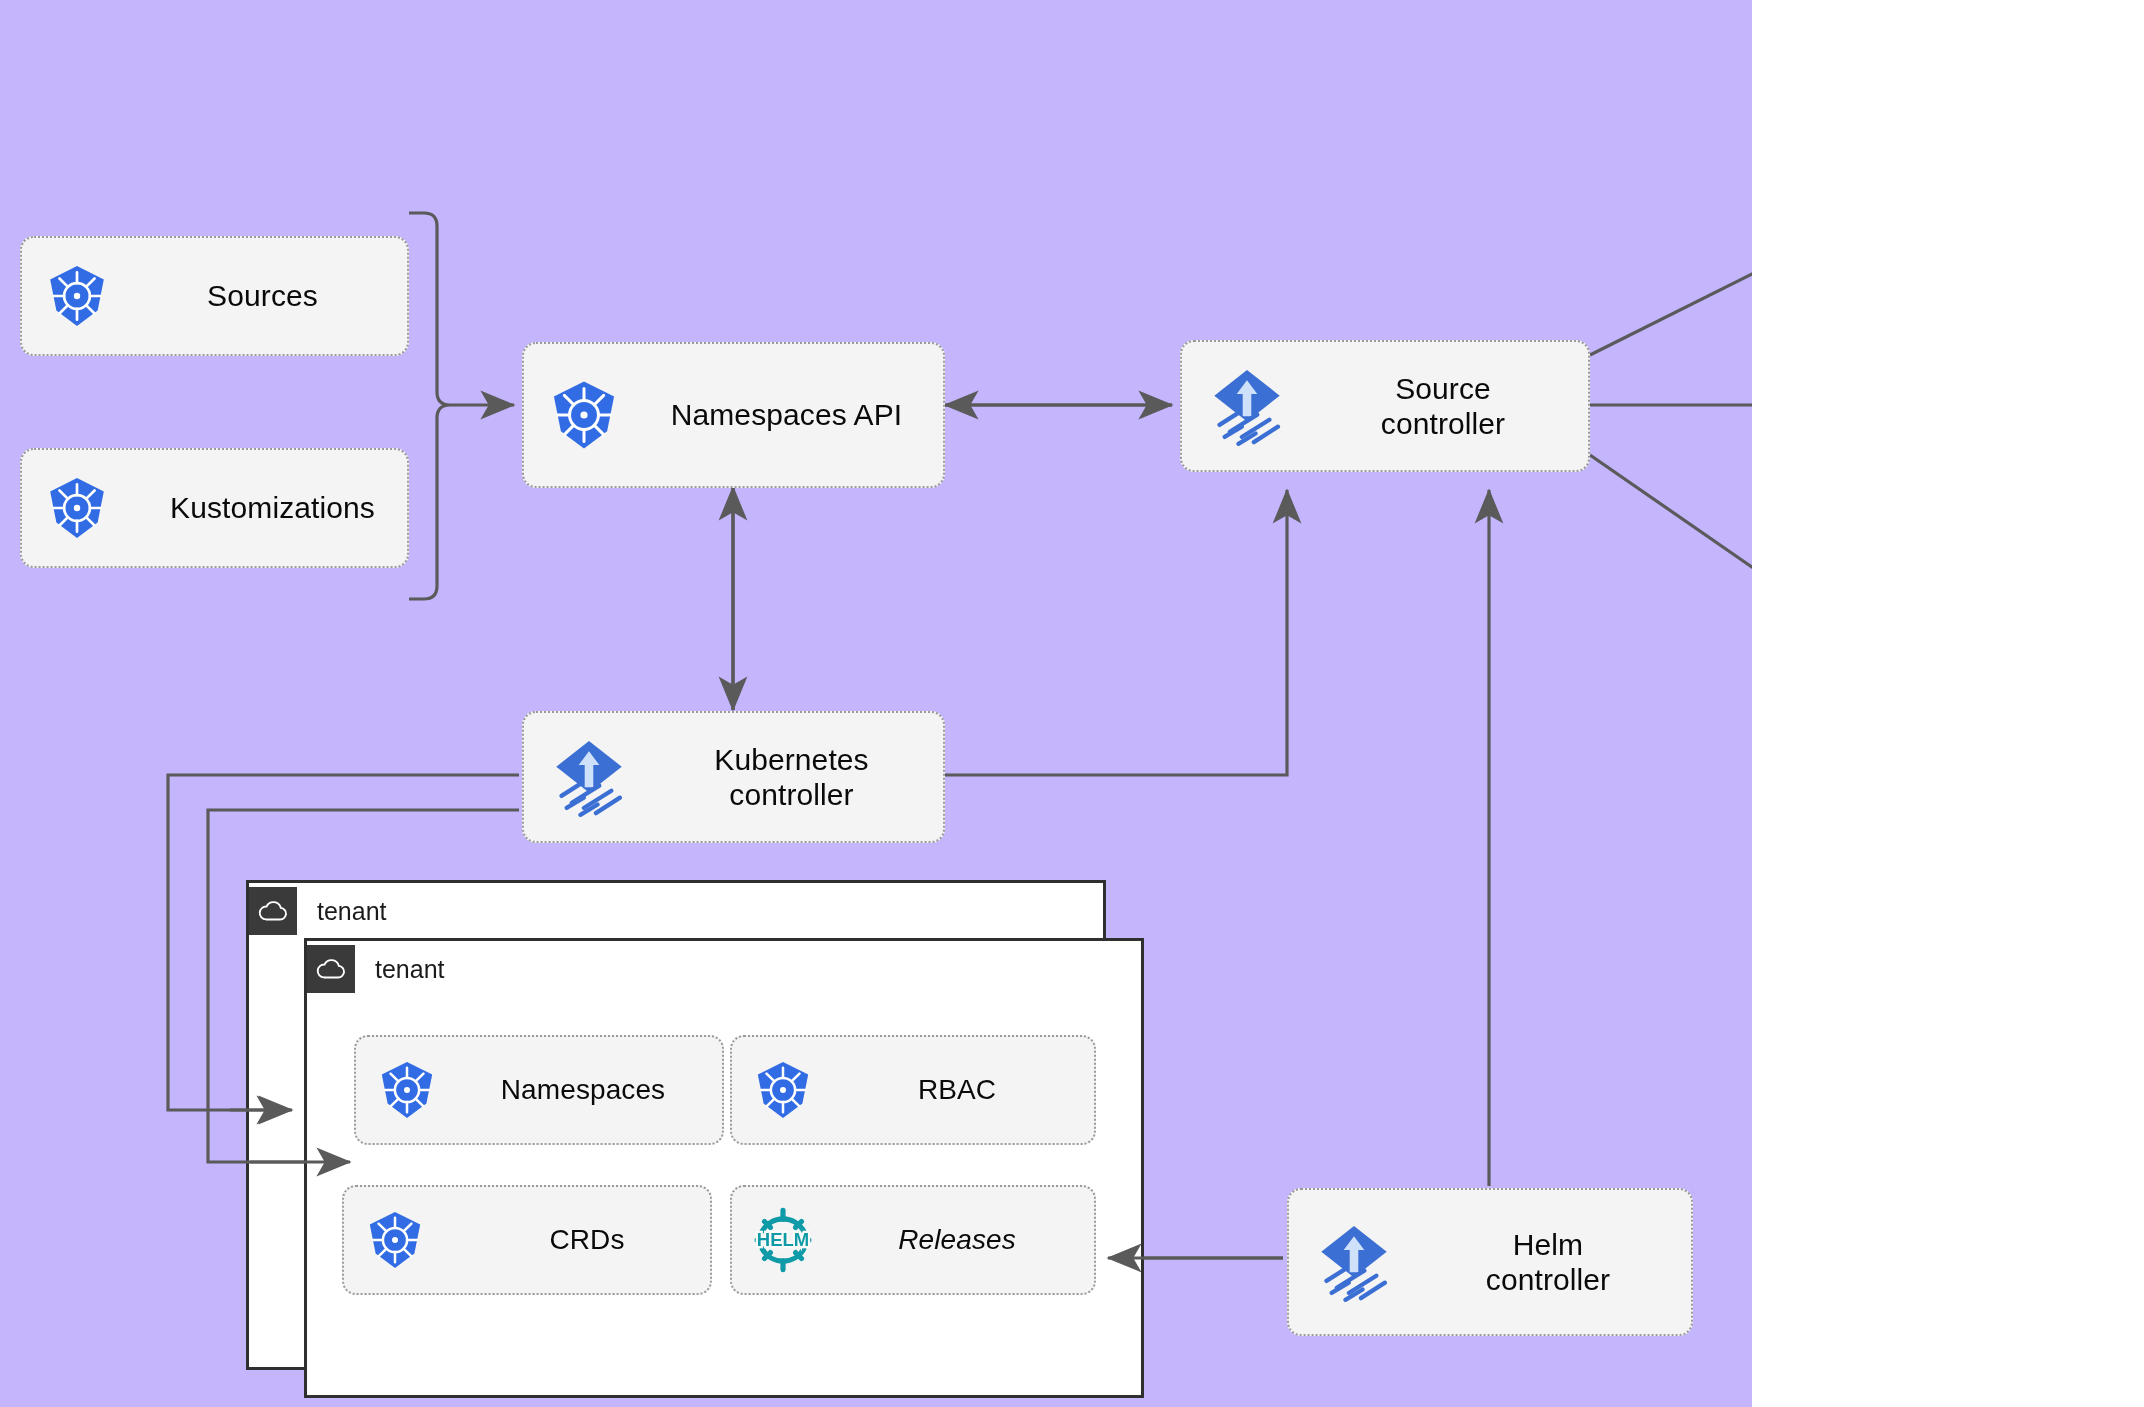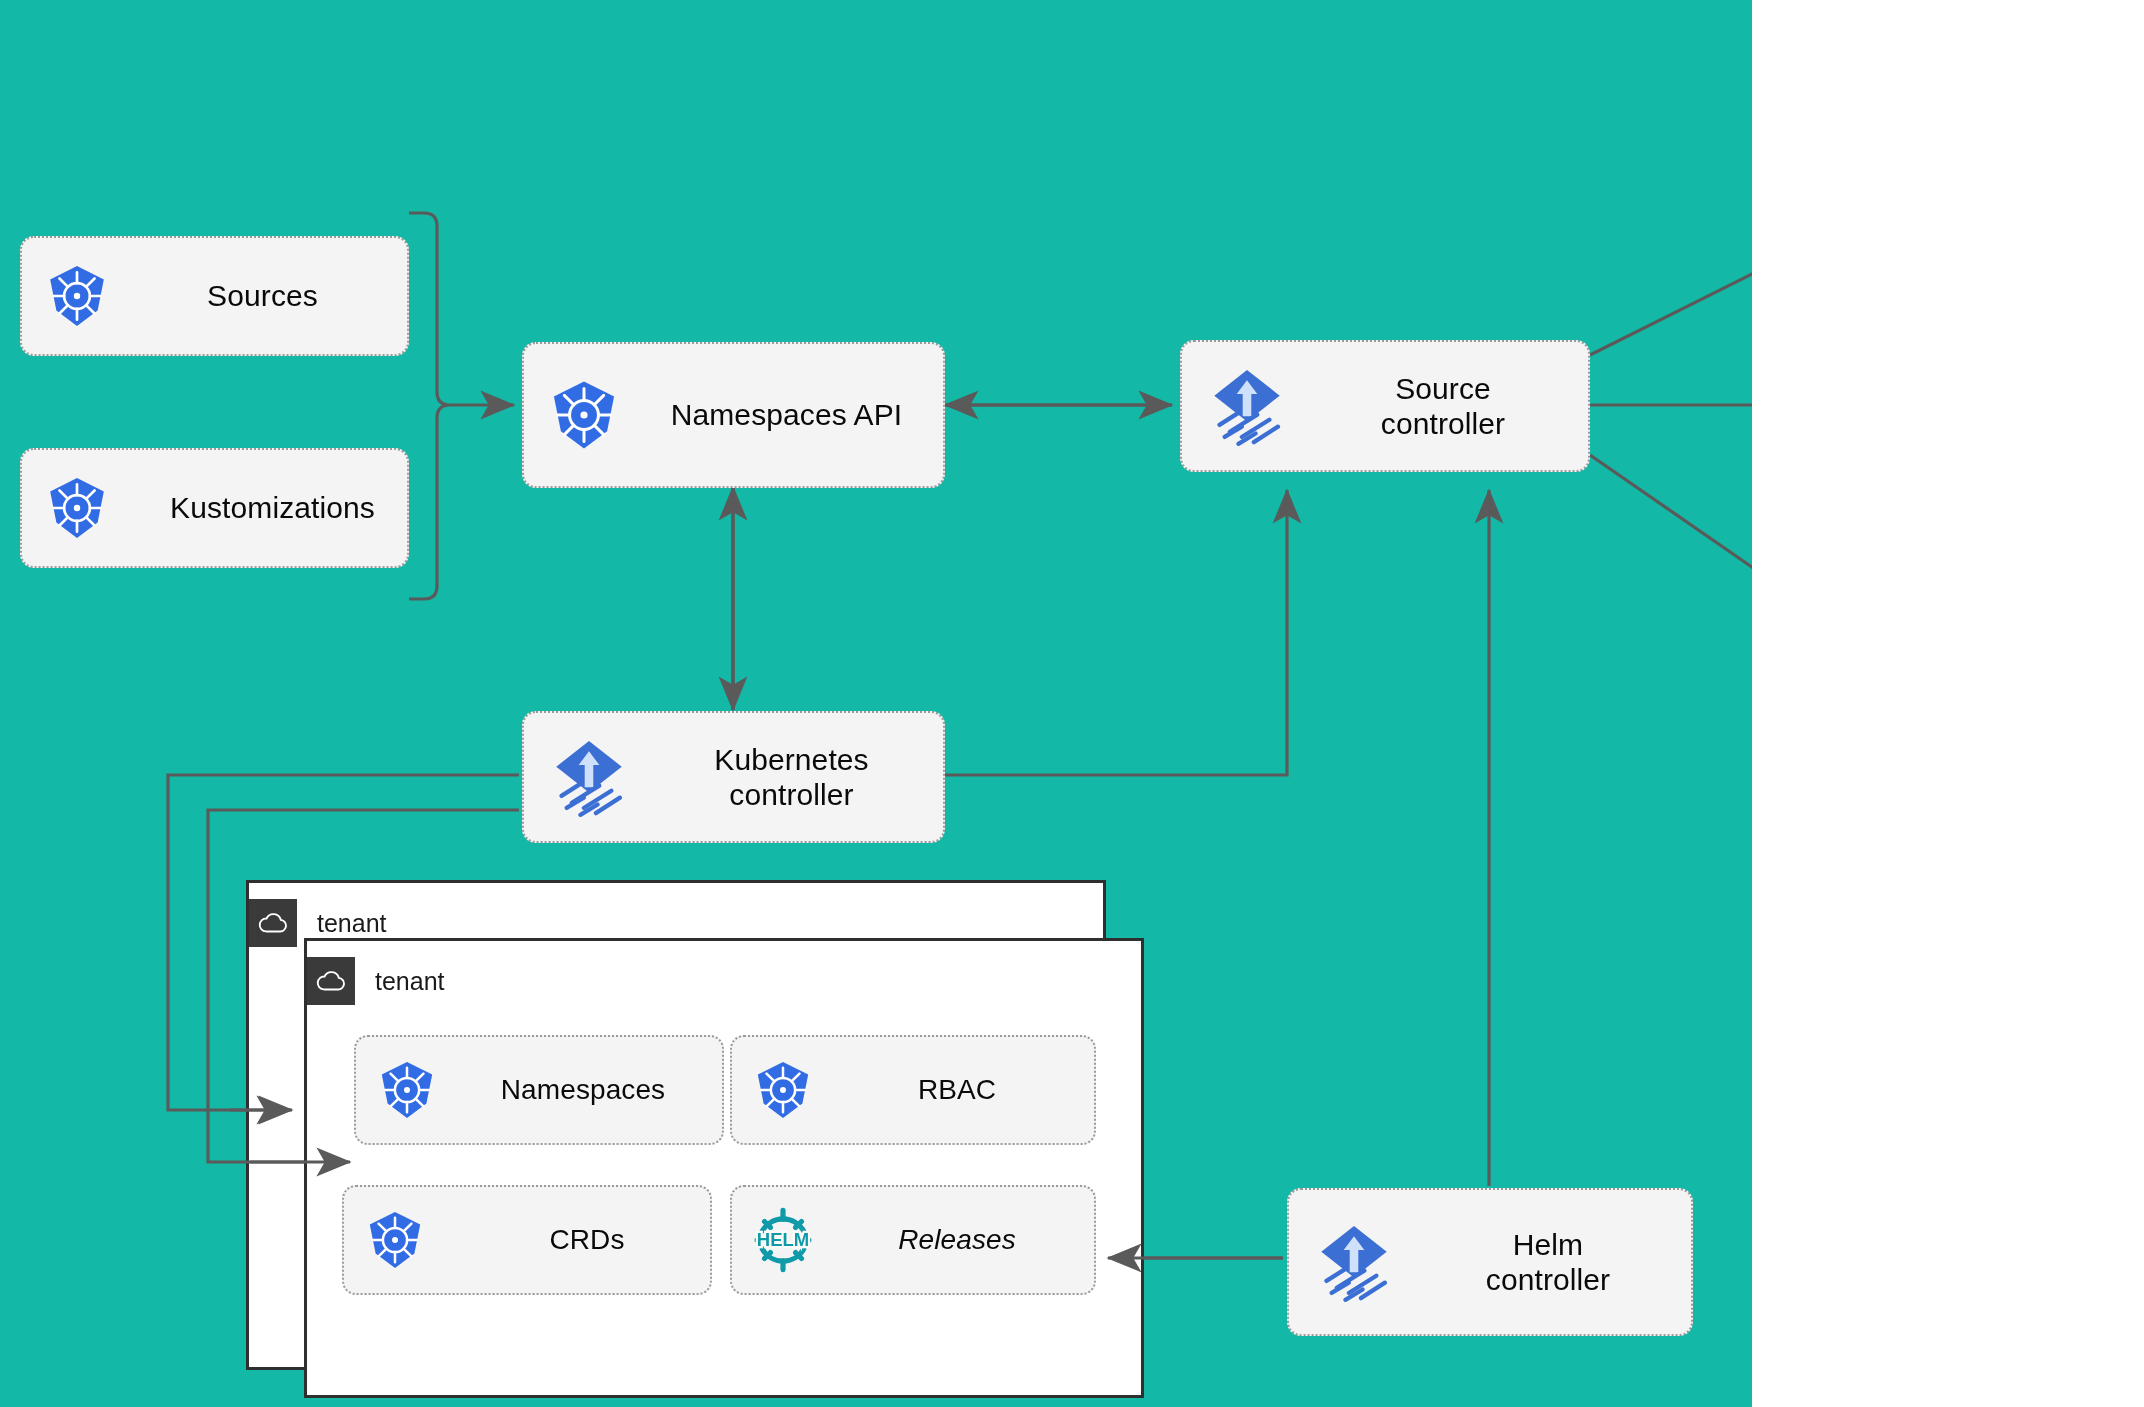--- a/index.html
+++ b/index.html
@@ -1,18 +1,18 @@
 <!DOCTYPE html>
 <html><head>
 <meta charset="utf-8">
 <title>Flux multi-tenancy architecture diagram</title>
 <style>
   html,body{margin:0;padding:0;background:#ffffff;}
   body{font-family:"Liberation Sans","DejaVu Sans",sans-serif;}
-  #canvas{position:relative;width:1752px;height:1407px;background:#14b8a6;overflow:hidden;}
+  #canvas{position:relative;width:1752px;height:1407px;background:#c4b5fd;overflow:hidden;}
 
   
   .node{
     position:absolute;
     background:#f4f4f4;
     border:2px dotted #9a9a9a;
     border-radius:14px;
     display:flex;
     align-items:center;
     box-sizing:border-box;
@@ -37,21 +37,21 @@
   }
 
   
   .tenant{
     position:absolute;
     background:#ffffff;
     border:3px solid #2f2f2f;
     box-sizing:border-box;
   }
   .tenant .thead{
-    position:absolute;top:16px;left:0;height:48px;display:flex;align-items:center;
+    position:absolute;top:4px;left:0;height:48px;display:flex;align-items:center;
   }
   .tenant .tbadge{
     width:48px;height:48px;background:#3a3a3a;
     display:flex;align-items:center;justify-content:center;
   }
   .tenant .tname{
     font-size:25px;color:#1b1b1b;padding-left:20px;white-space:nowrap;
   }
 
   

